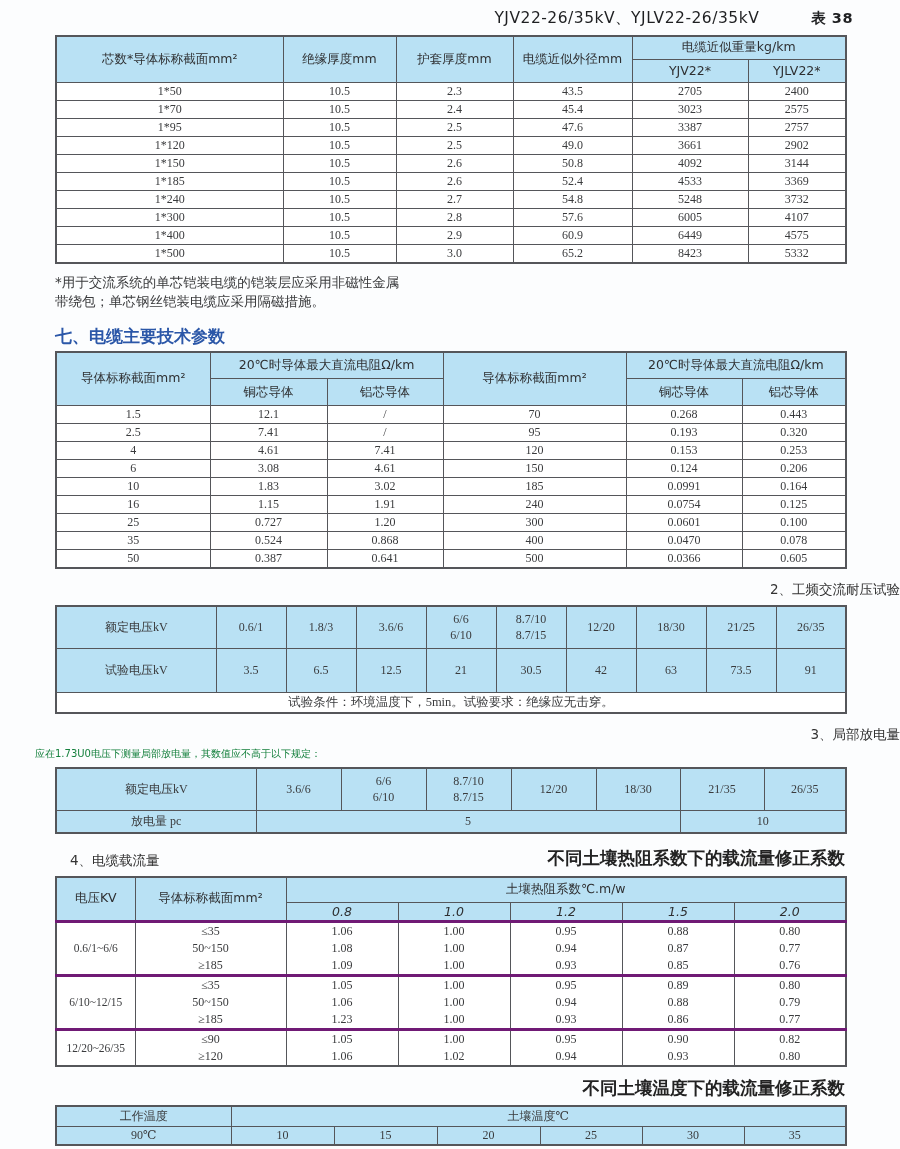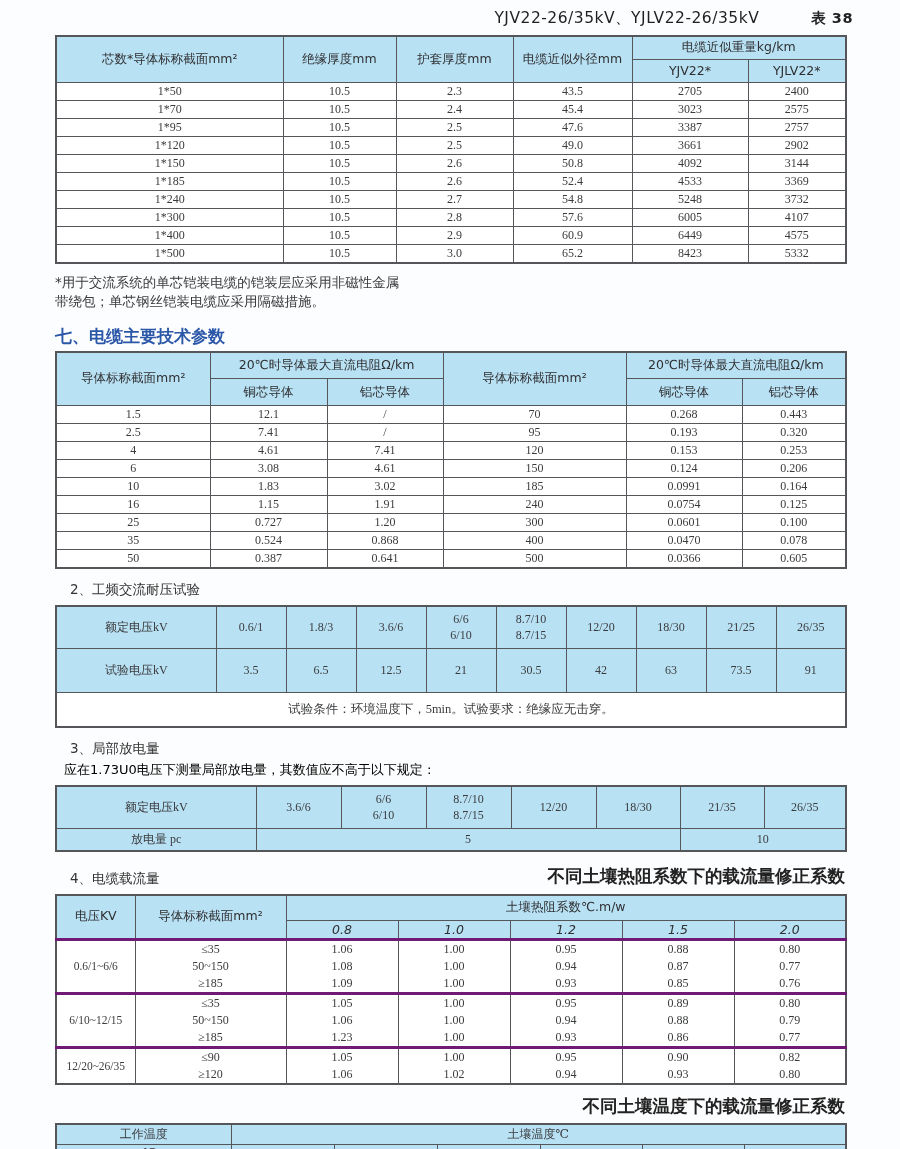--- a/index.html
+++ b/index.html
@@ -42,26 +42,26 @@
   .t1 tbody tr { height: 18px; margin-left: 20px; }
   
   .notes { margin: 9px 0 0 55px; font-size: 13.5px; color: #3a3b3d; line-height: 1.45; }
   
   .sec7 { margin: 13px 0 3px 55px; font-size: 17px; font-weight: bold; color: #2b57a8; }
   .item1 { margin: 0 0 6px 80px; font-size: 13.5px; color: #333; }
   
   .t2 thead tr { height: 27px; }
   .t2 tbody tr { height: 18px; }
   
-  .subsec { margin: 12px 0 6px 70px; font-size: 13.5px; color: #333; }
-  .desc { margin: 3px 0 6px 64px; font-size: 13px; color: #000000; }
+  .subsec { margin: 12px 0 6px 70px; font-size: 13.5px; color: #333; text-align: right; }
+  .desc { margin: 3px 0 6px 35px; font-size: 10px; color: #15803d; }
   
   .t3 tr.r1 { height: 42px; }
   .t3 tr.r2 { height: 44px; }
-  .t3 tr.r3 { height: 35px; padding-left: 32px; }
+  .t3 tr.r3 { height: 21px; padding-left: 32px; }
   .t3 td { background: #b9e1f4 !important; font-size: 12.5px; }
   .t3 tr.r3 td { background: #ffffff !important; font-size: 12.5px; }
   
   .t4 tr.r1 { height: 42px; }
   .t4 tr.r2 { height: 23px; }
   .t4 td { background: #b9e1f4 !important; font-size: 12.5px; }
   
   .sec4row {
     display: flex; justify-content: space-between; align-items: flex-end;
     margin: 12px 55px 6px 70px;

